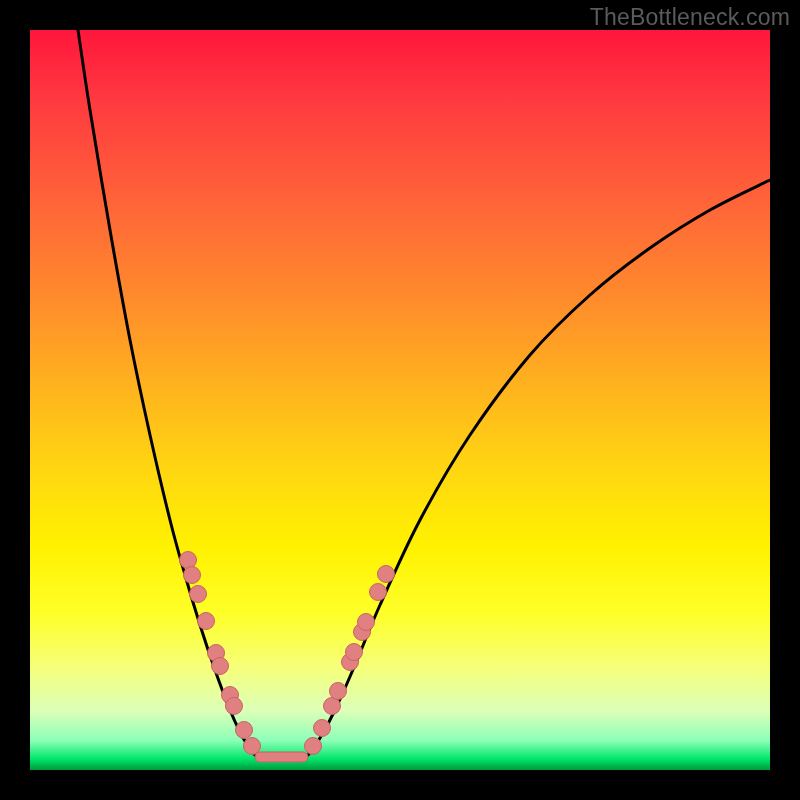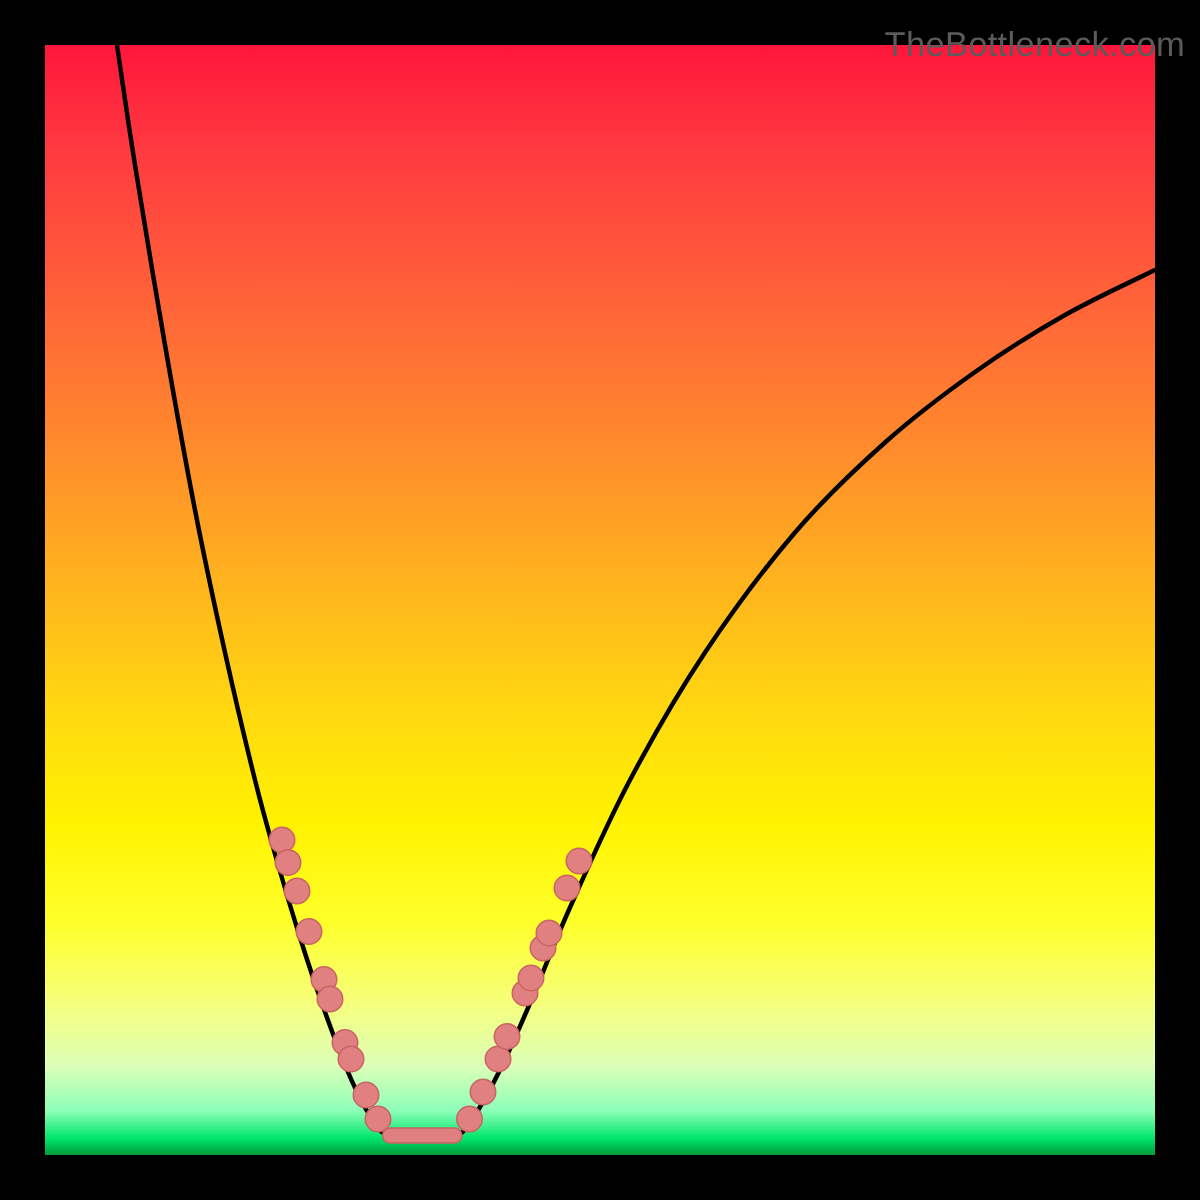--- a/index.html
+++ b/index.html
@@ -42,21 +42,21 @@
   .curve-svg {
     position: absolute;
     left: 0;
     top: 0;
     width: 740px;
     height: 740px;
     overflow: visible;
   }
   .watermark {
     position: absolute;
-    top: 16px;
+    top: 4px;
     right: 10px;
     color: #5b5b5b;
     font-size: 23px;
     letter-spacing: 0.2px;
   }
 </style>
 </head>
 <body>
 
 <div class="frame">

